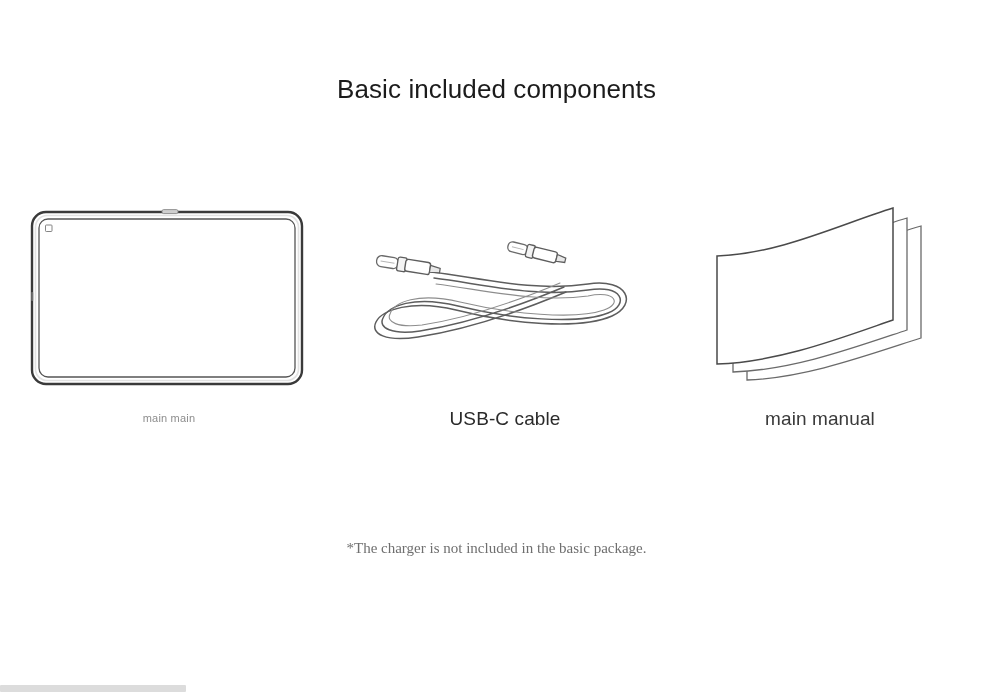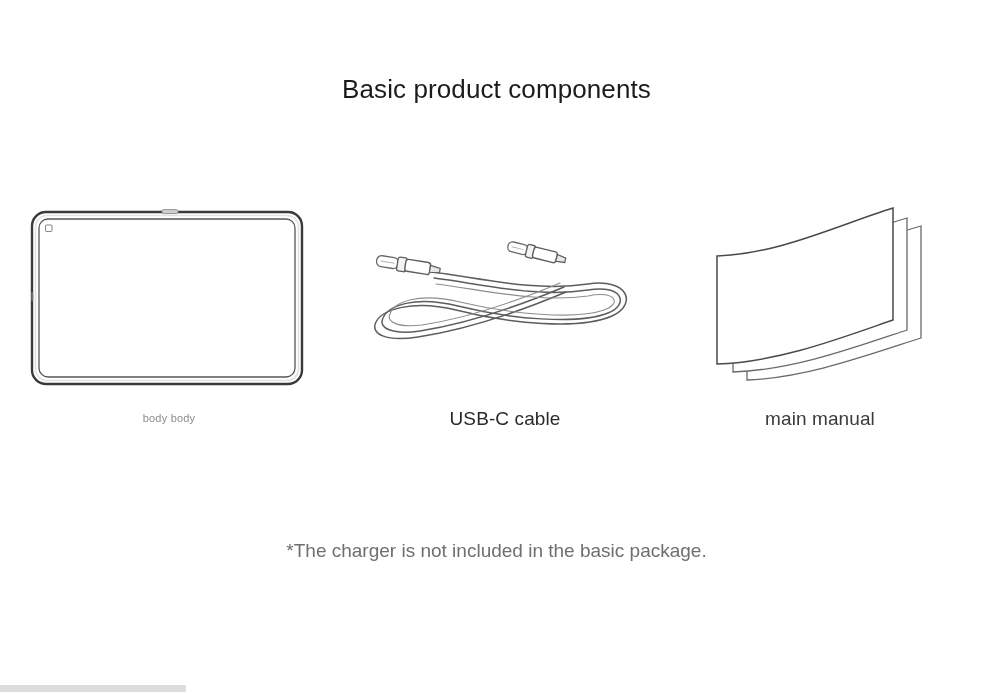--- a/index.html
+++ b/index.html
@@ -88,23 +88,24 @@
     letter-spacing: 0.1px;
   }
 
   
   .footnote {
     position: absolute;
     left: 0;
     top: 540px;
     width: 993px;
     text-align: center;
-    font-size: 19px;
+    font-size: 15px;
     color: #6f6f6f;
     white-space: nowrap;
+    font-family: Liberation Serif, serif;
   }
 
   
   .scrollbar-track {
     position: absolute;
     left: 0;
     bottom: 0;
     width: 993px;
     height: 9px;
     background: transparent;
@@ -119,39 +120,39 @@
     border-radius: 1px;
   }
 
   svg { display: block; overflow: visible; }
 </style>
 </head>
 <body>
 
 <div id="page">
 
-  <div class="page-title">Basic product components</div>
+  <div class="page-title">Basic included components</div>
 
   <div class="component" id="comp-tablet">
     <svg class="component-art" width="300" height="200" viewBox="0 0 300 200">
 
       <rect x="8" y="12" width="270" height="172" rx="14" ry="14" fill="#ffffff" stroke="#3a3a3a" stroke-width="2.4"></rect>
 
       <rect x="11.5" y="15.5" width="263" height="165" rx="11.5" ry="11.5" fill="#ffffff" stroke="#e2e2e2" stroke-width="1.6"></rect>
 
       <rect x="15" y="19" width="256" height="158" rx="9" ry="9" fill="#ffffff" stroke="#555555" stroke-width="1.3"></rect>
 
       <rect x="138" y="9.6" width="16" height="4" rx="1.6" ry="1.6" fill="#cfcfcf" stroke="#8a8a8a" stroke-width="0.9"></rect>
 
       <rect x="21.5" y="25" width="6.5" height="6.5" rx="0.8" ry="0.8" fill="#ffffff" stroke="#777777" stroke-width="0.9"></rect>
 
       <rect x="7.2" y="92" width="2" height="9" rx="0.8" ry="0.8" fill="#6f6f6f"></rect>
     </svg>
   </div>
-  <div class="component-label" id="label-tablet">body body</div>
+  <div class="component-label" id="label-tablet">main main</div>
 
   <div class="component" id="comp-cable">
     <svg class="component-art" width="290" height="120" viewBox="0 0 290 120">
       <g fill="none" stroke="#5d5d5d" stroke-width="1.5" stroke-linecap="round">
 
         <path d="M 72 42 C 120 48 175 62 228 54 C 268 48 278 74 252 86
                  C 220 100 150 94 96 80 C 52 69 22 80 16 92
                  C 10 104 26 112 58 107 C 110 99 168 78 206 62"></path>
 
         <path d="M 74 48 C 122 54 176 68 228 60 C 262 54 270 74 248 83

